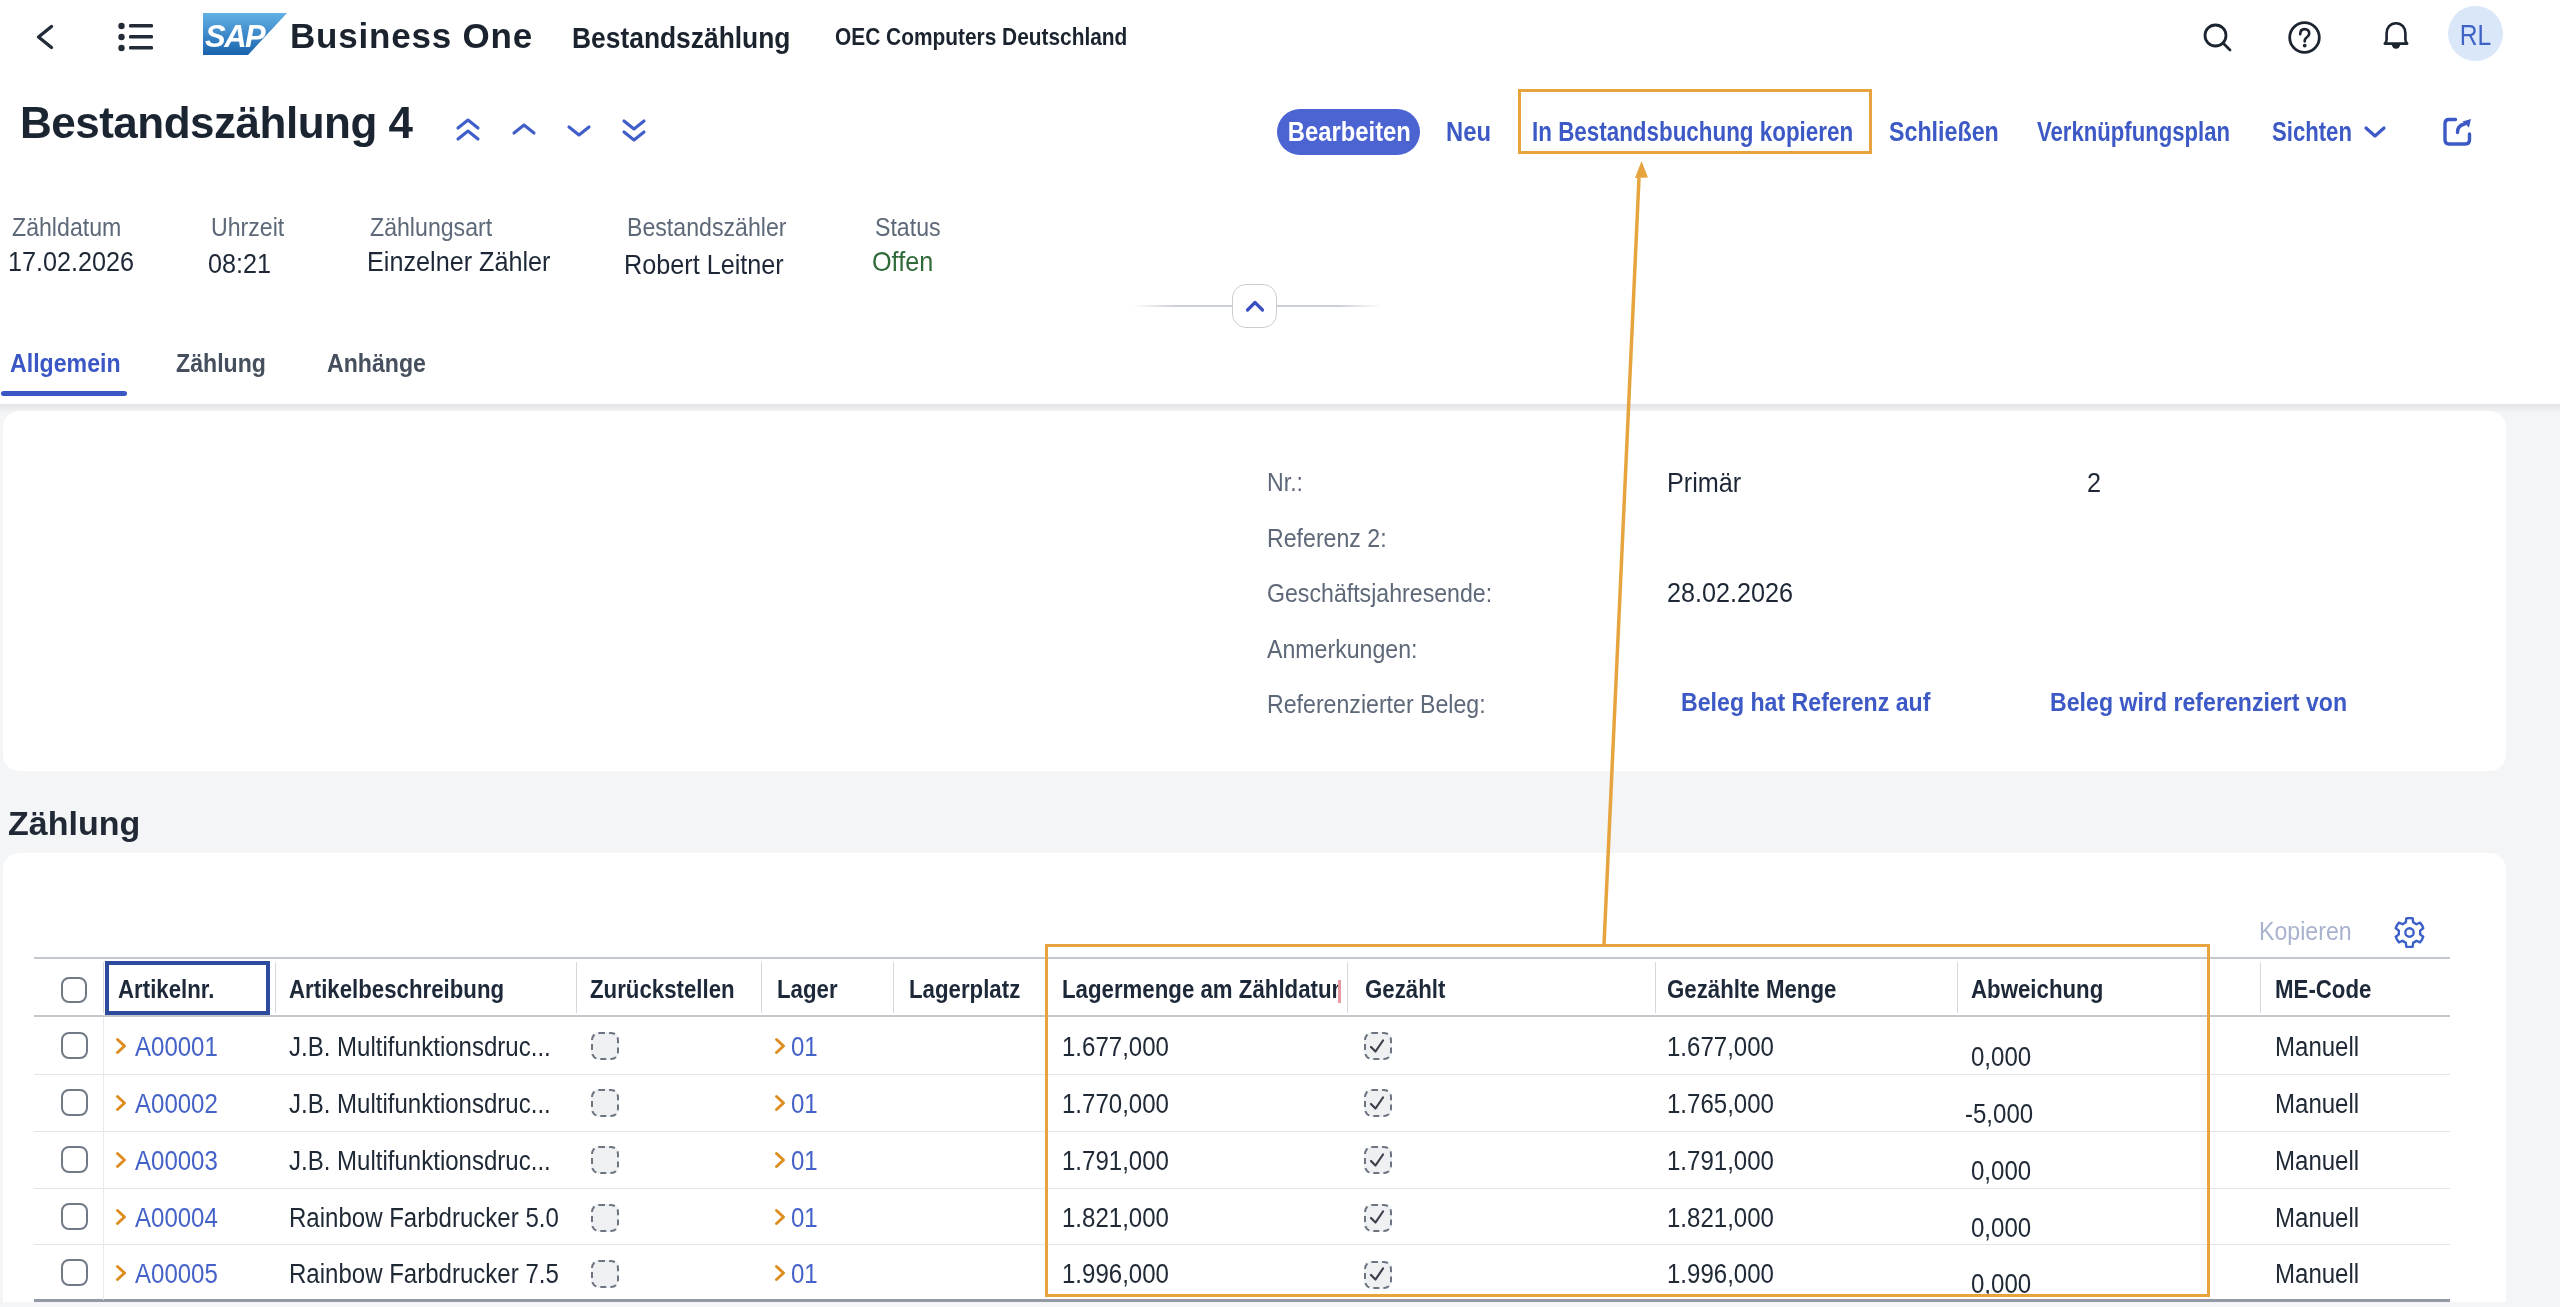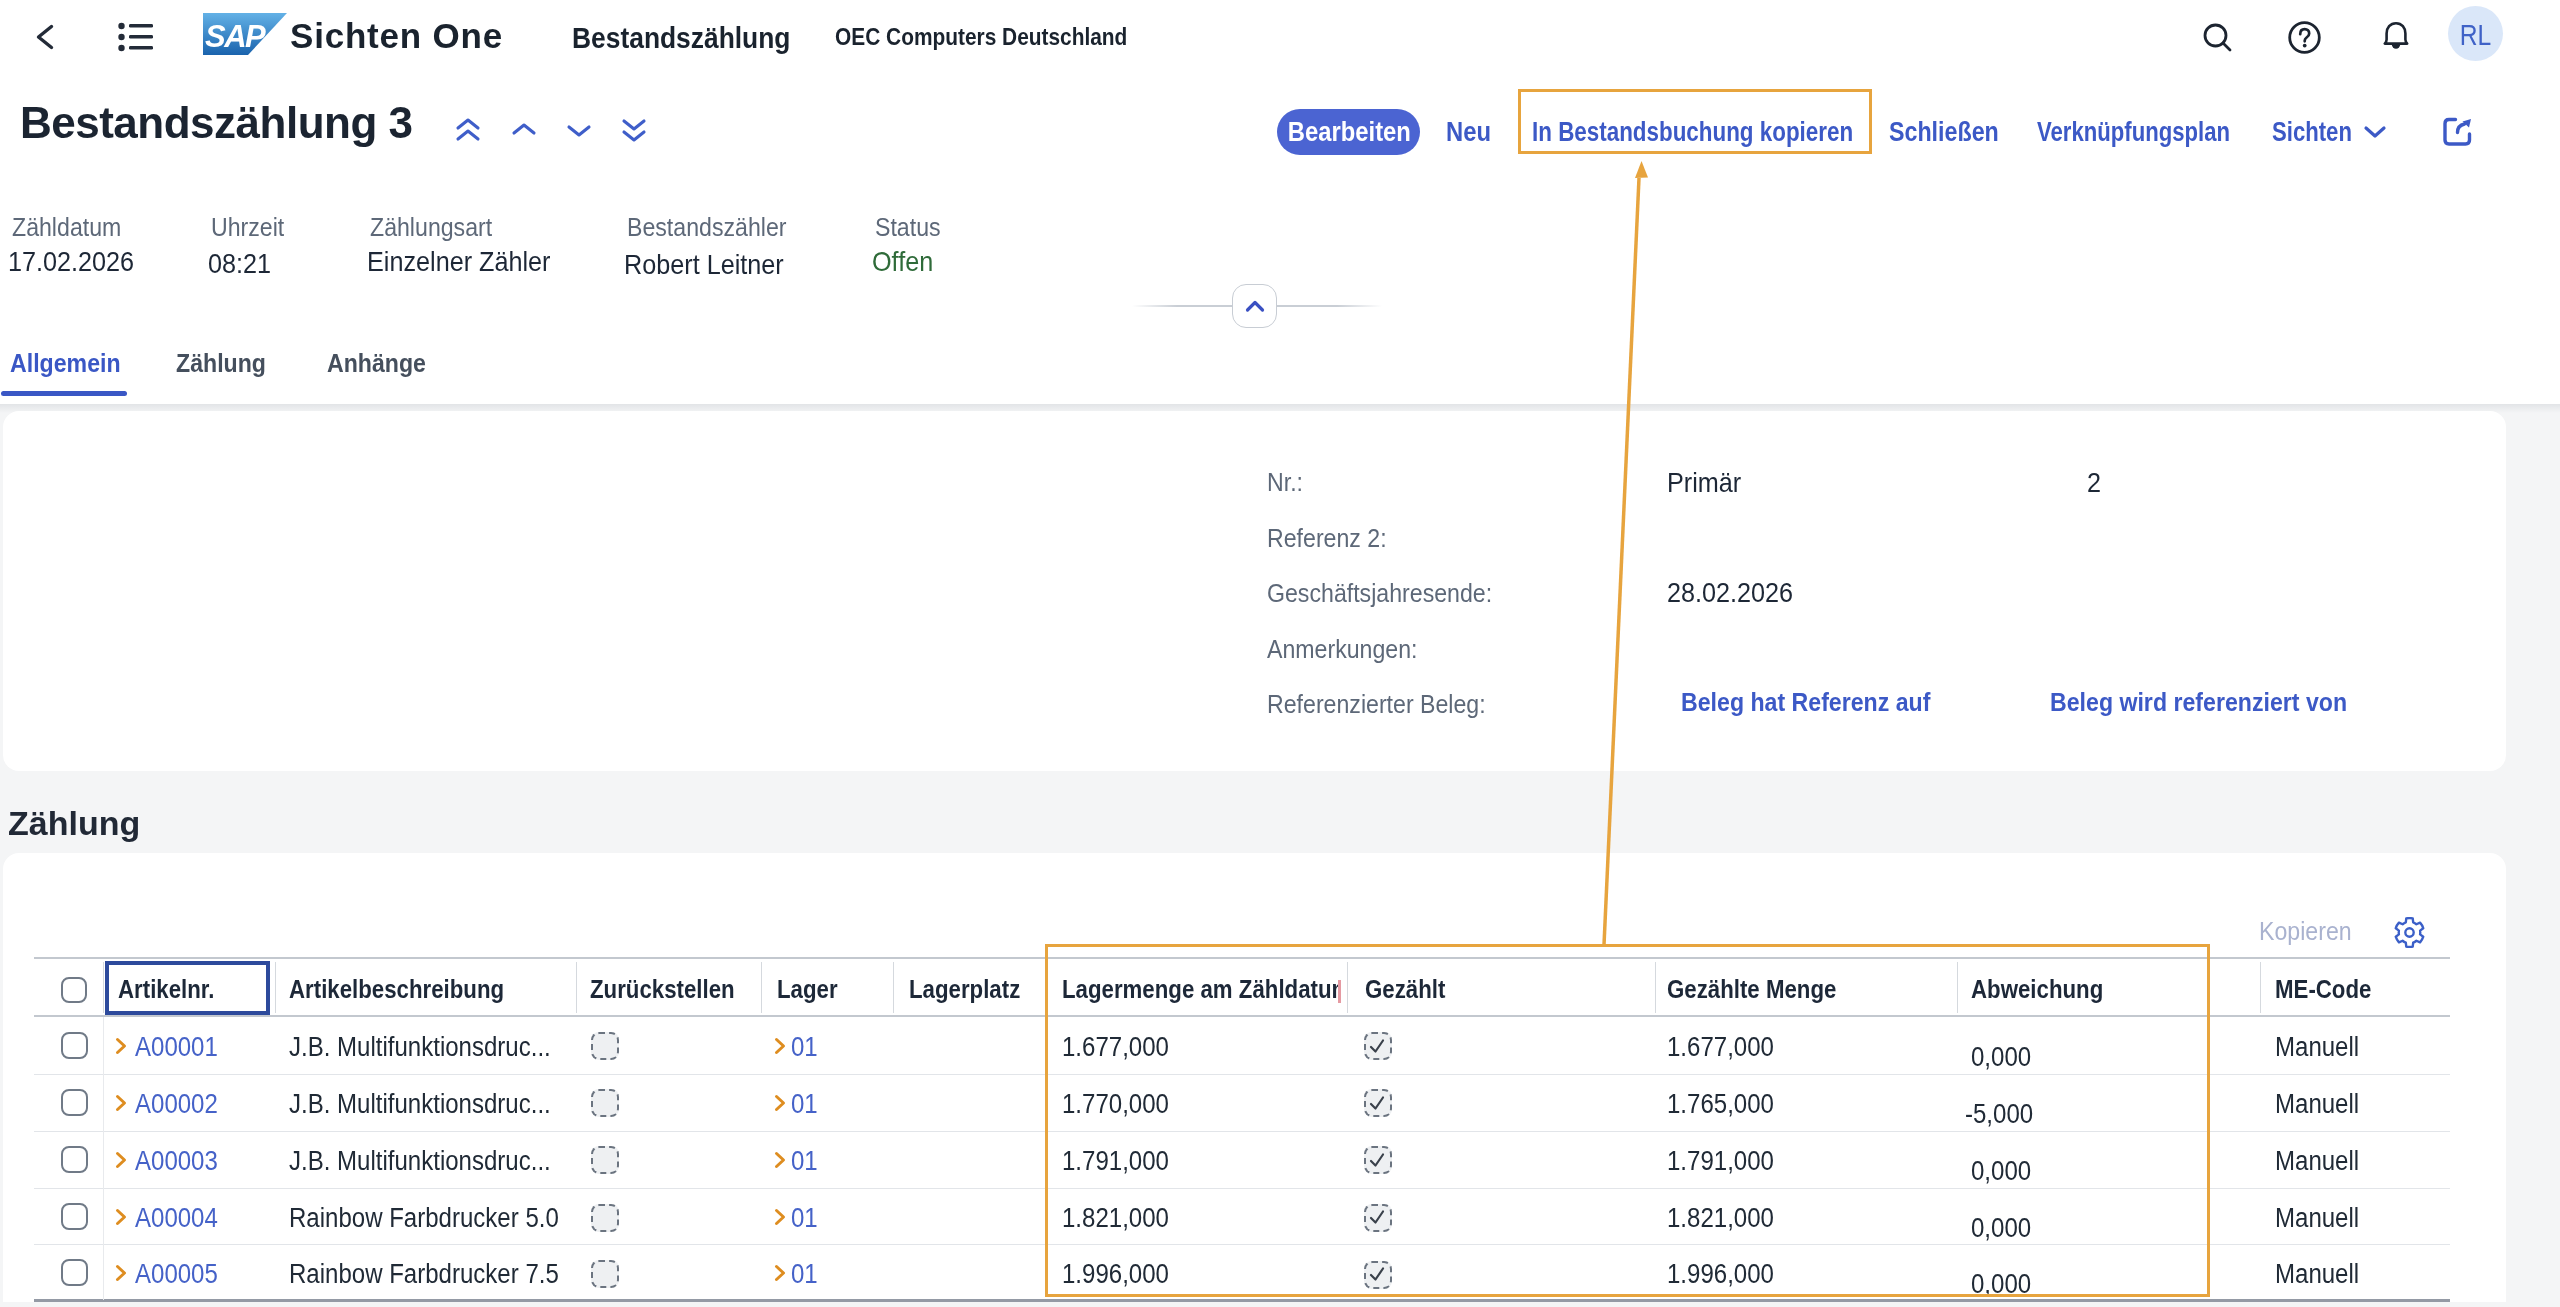--- a/index.html
+++ b/index.html
@@ -40,42 +40,42 @@
 <svg class="abs" style="left:203px;top:13px;" width="84" height="42" viewBox="0 0 84 42">
   <defs>
     <linearGradient id="sapg" x1="0" y1="0" x2="0" y2="1">
       <stop offset="0" stop-color="#63b1e6"></stop>
       <stop offset="1" stop-color="#1a63ad"></stop>
     </linearGradient>
   </defs>
   <polygon points="0,0 84,0 45,42 0,42" fill="url(#sapg)"></polygon>
   <text x="2" y="34" font-family="Liberation Sans, sans-serif" font-size="31" font-weight="bold" font-style="italic" fill="#ffffff" letter-spacing="-1.5">SAP</text>
 </svg>
-<div class="abs" style="left:290px;top:16px;font-size:35px;font-weight:bold;color:#1a232e;letter-spacing:0.8px;">Sichten One</div>
+<div class="abs" style="left:290px;top:16px;font-size:35px;font-weight:bold;color:#1a232e;letter-spacing:0.8px;">Business One</div>
 
 <div class="abs sx" style="left:572px;top:22px;font-size:29px;font-weight:bold;color:#1a232e;transform:scaleX(0.91);">Bestandszählung</div>
 <div class="abs sx" style="left:835px;top:23px;font-size:24px;font-weight:bold;color:#1a232e;transform:scaleX(0.87);">OEC Computers Deutschland</div>
 
 <svg class="abs" style="left:2201px;top:21px;" width="36" height="36" viewBox="0 0 36 36">
   <circle cx="14.5" cy="14.5" r="10.5" fill="none" stroke="#1c2430" stroke-width="2.8"></circle>
   <line x1="22" y1="22" x2="29" y2="29" stroke="#1c2430" stroke-width="2.8" stroke-linecap="round"></line>
 </svg>
 <svg class="abs" style="left:2288px;top:21px;" width="33" height="33" viewBox="0 0 33 33">
   <circle cx="16.5" cy="16.5" r="14.8" fill="none" stroke="#1c2430" stroke-width="2.8"></circle>
   <path d="M 12.2 13.2 C 12.2 10 14.1 8.1 16.7 8.1 C 19.4 8.1 21.2 9.9 21.2 12.4 C 21.2 14.6 19.9 15.6 18.6 16.5 C 17.4 17.4 16.7 18.1 16.7 19.7 L 16.7 20.3" fill="none" stroke="#1c2430" stroke-width="2.7" stroke-linecap="round"></path>
   <circle cx="16.7" cy="24.6" r="1.9" fill="#1c2430"></circle>
 </svg>
 <svg class="abs" style="left:2383px;top:21px;" width="26" height="28" viewBox="0 0 26 28">
   <path d="M13 2.2 C7.2 2.2 3.6 6.8 3.6 12.4 L3.6 18.5 C3.6 20.3 2.8 21.6 1.8 22.6 L24.2 22.6 C23.2 21.6 22.4 20.3 22.4 18.5 L22.4 12.4 C22.4 6.8 18.8 2.2 13 2.2 Z" fill="none" stroke="#1c2430" stroke-width="2.6" stroke-linejoin="round"></path>
   <path d="M8.8 23.6 a4.2 4.2 0 0 0 8.4 0 Z" fill="#1c2430"></path>
 </svg>
 <div class="abs" style="left:2448px;top:6px;width:55px;height:55px;border-radius:50%;background:#dae7f9;"></div>
 <div class="abs" style="left:2448px;top:19px;width:55px;text-align:center;font-size:29px;color:#3f62c7;transform:scaleX(0.85);">RL</div>
 
-<div class="abs" style="left:20px;top:98px;font-size:44px;font-weight:bold;color:#1b2431;letter-spacing:-0.5px;">Bestandszählung 3</div>
+<div class="abs" style="left:20px;top:98px;font-size:44px;font-weight:bold;color:#1b2431;letter-spacing:-0.5px;">Bestandszählung 4</div>
 
 <svg class="abs" style="left:455px;top:115px;" width="26" height="30" viewBox="0 0 26 30">
   <polyline points="3,13 13,5 23,13" fill="none" stroke="#3f5ec9" stroke-width="3.1" stroke-linejoin="round" stroke-linecap="round"></polyline>
   <polyline points="3,24 13,16 23,24" fill="none" stroke="#3f5ec9" stroke-width="3.1" stroke-linejoin="round" stroke-linecap="round"></polyline>
 </svg>
 <svg class="abs" style="left:511px;top:120px;" width="26" height="18" viewBox="0 0 26 18">
   <polyline points="3,13 13,5 23,13" fill="none" stroke="#3f5ec9" stroke-width="3.1" stroke-linejoin="round" stroke-linecap="round"></polyline>
 </svg>
 <svg class="abs" style="left:566px;top:122px;" width="26" height="18" viewBox="0 0 26 18">
   <polyline points="3,5 13,13 23,5" fill="none" stroke="#3f5ec9" stroke-width="3.1" stroke-linejoin="round" stroke-linecap="round"></polyline>

